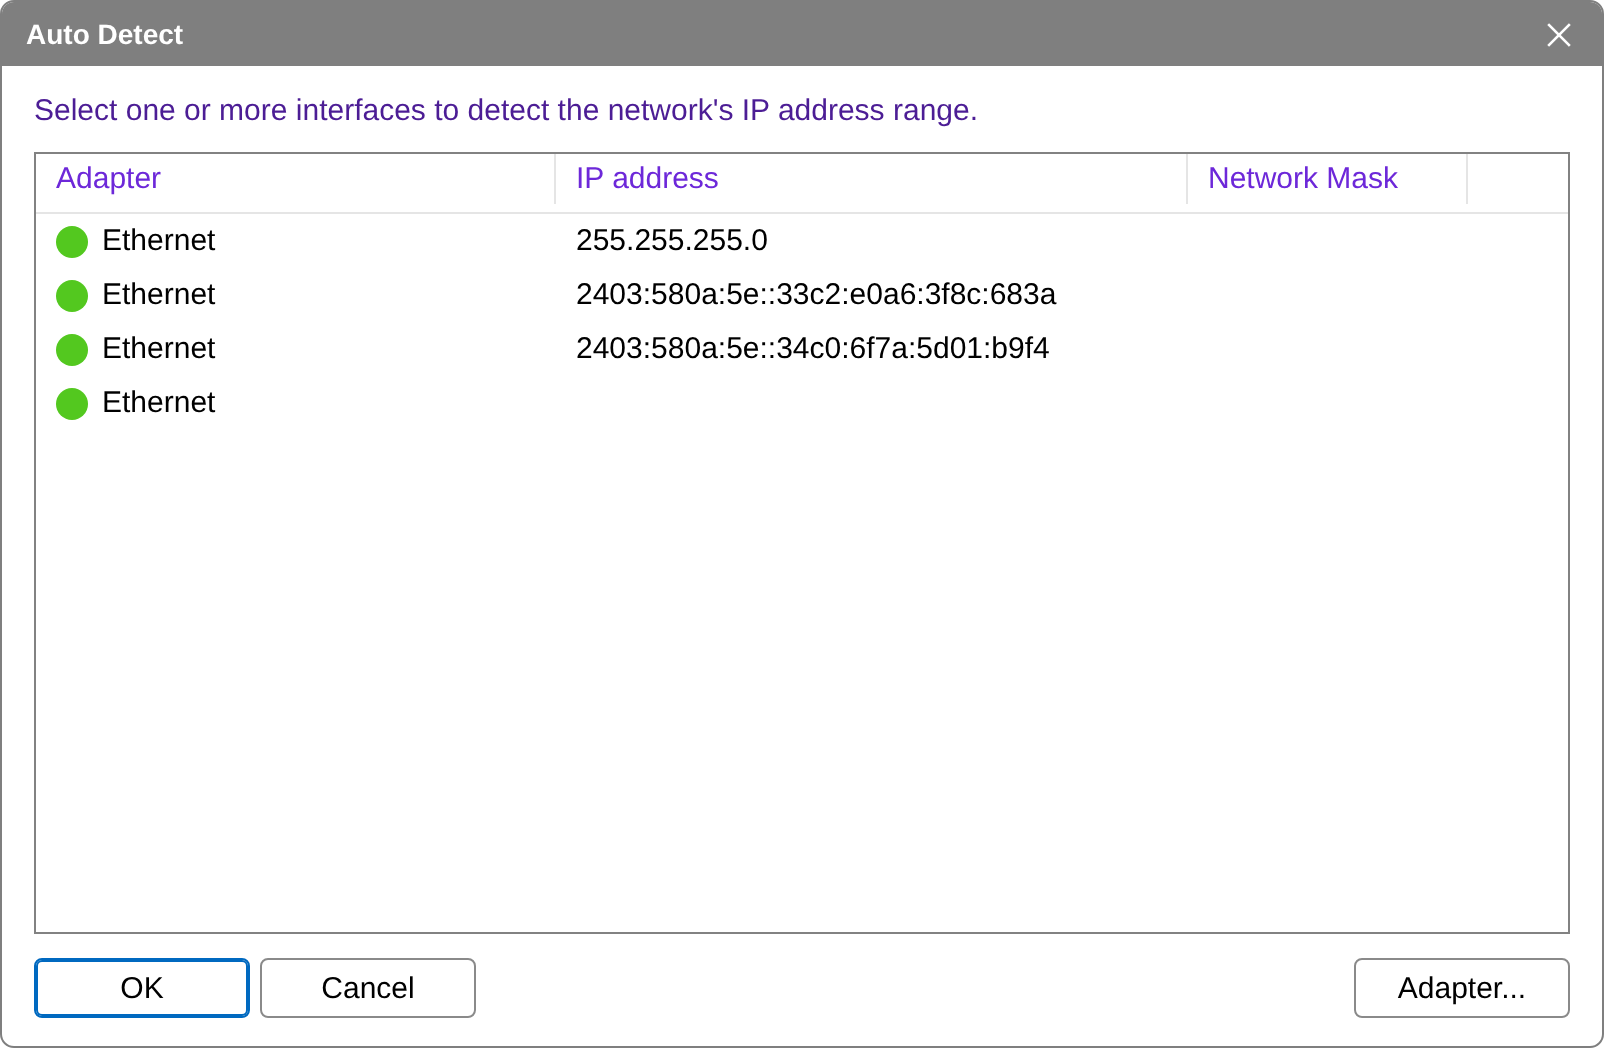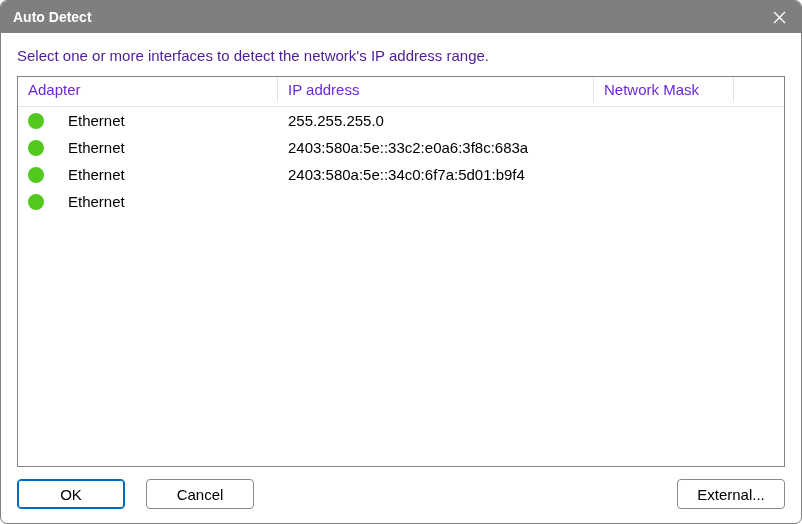--- a/index.html
+++ b/index.html
@@ -91,36 +91,36 @@
   }
   .row .cell {
     padding: 0 10px;
     white-space: nowrap;
     overflow: hidden;
     text-overflow: ellipsis;
   }
   .row .cell.adapter {
     display: flex;
     align-items: center;
-    gap: 24px;
+    gap: 7px;
     width: 260px;
   }
   .row .cell.ip { width: 316px; }
   .row .cell.mask { width: 140px; }
   .status-dot {
     width: 16px;
     height: 16px;
     border-radius: 50%;
     background: #53c81f;
     flex: 0 0 auto;
     margin-left: 0px;
   }
   .footer {
     display: flex;
-    gap: 21px;
+    gap: 5px;
     padding: 6px 2px 2px 2px;
   }
   .footer .spacer { flex: 1 1 auto; }
   button.btn {
     min-width: 108px;
     height: 30px;
     background: #ffffff;
     border: 1px solid #8a8a8a;
     border-radius: 4px;
     font-family: inherit;
@@ -189,16 +189,16 @@
           </div>
           <div class="cell mask"></div>
         </div>
       </div>
     </div>
 
     <div class="footer">
       <button class="btn primary">OK</button>
       <button class="btn">Cancel</button>
       <span class="spacer"></span>
-      <button class="btn">External...</button>
+      <button class="btn">Adapter...</button>
     </div>
   </div>
 </div>
 
 </body></html>

